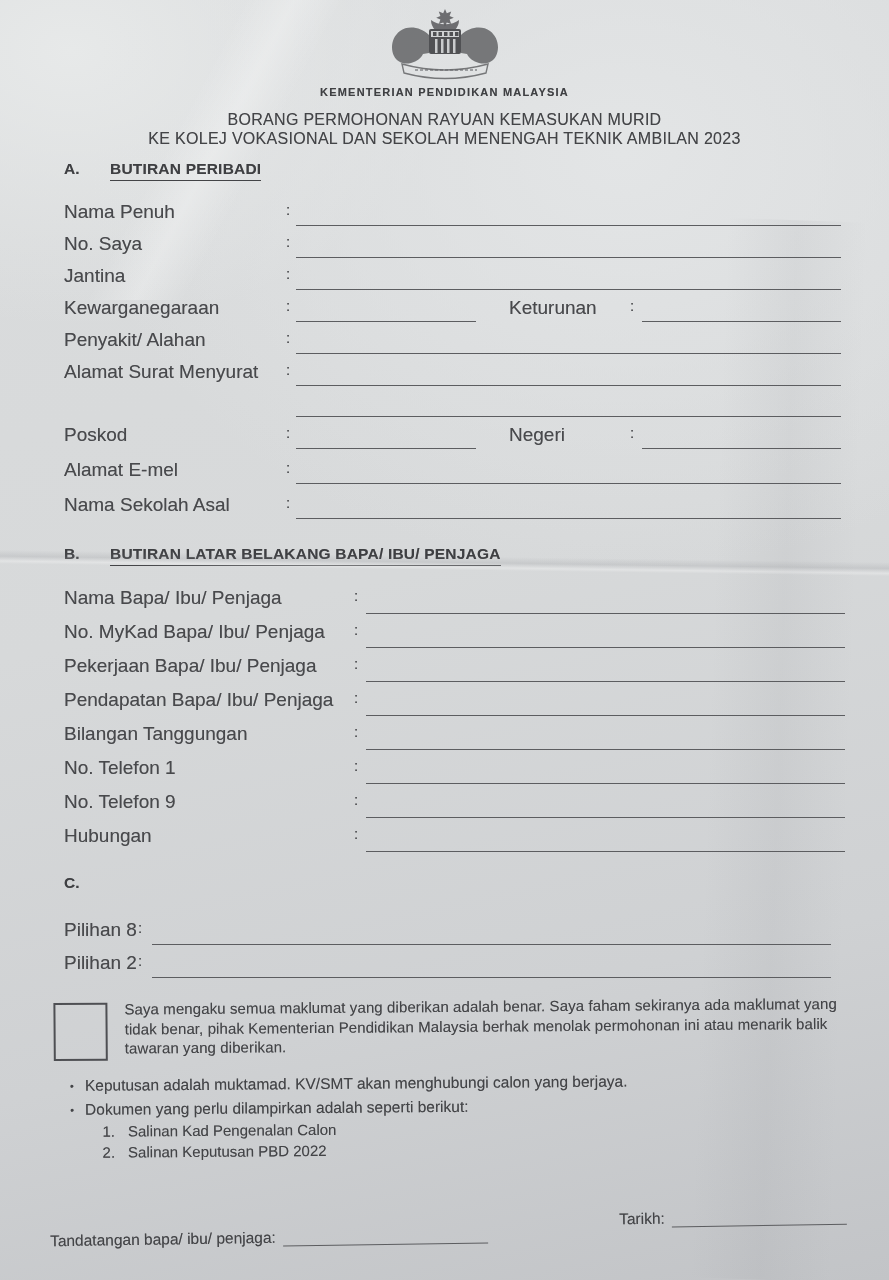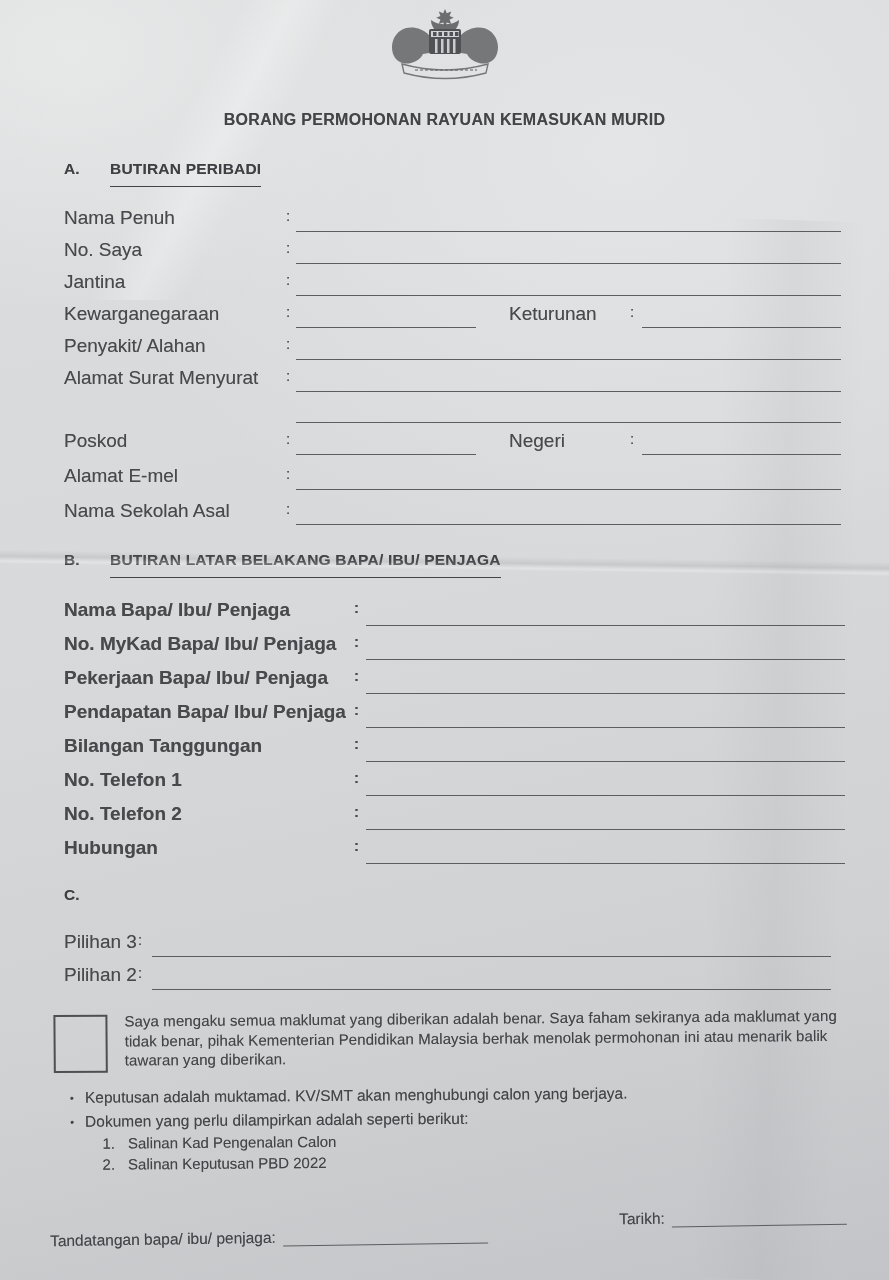--- a/index.html
+++ b/index.html
@@ -18,34 +18,34 @@
     transform:rotate(0.8deg);}
   .crease2{position:absolute;top:-20px;left:60px;width:320px;height:320px;opacity:.5;
     background:linear-gradient(118deg, rgba(255,255,255,0) 40%, rgba(255,255,255,0.55) 50%, rgba(255,255,255,0) 60%);}
   .crease3{position:absolute;top:220px;bottom:0;right:40px;width:140px;
     background:linear-gradient(to right, rgba(255,255,255,0) 0%, rgba(140,142,147,0.10) 50%, rgba(255,255,255,0) 100%);
     transform:rotate(2deg);}
   .crest{position:absolute;top:8px;left:50%;transform:translateX(-50%);filter:blur(0.2px);opacity:.88;}
   .ministry{position:absolute;top:86px;left:0;width:100%;text-align:center;
     font-size:11px;font-weight:bold;letter-spacing:1.2px;color:#3f4043;}
   .title{position:absolute;top:110px;left:0;width:100%;text-align:center;
-    font-weight:bold;font-size:16px;line-height:19px;letter-spacing:.3px;color:#434447;}
+    font-weight:normal;font-size:16px;line-height:19px;letter-spacing:.3px;color:#434447;}
   .content{position:absolute;top:160px;left:64px;right:48px;}
   .sec-head{display:flex;font-weight:bold;font-size:15.5px;color:#3e3f42;}
   .sec-head .letter{width:46px;flex:none;}
-  .sec-head .htxt{border-bottom:1.6px solid #434447;padding-bottom:8px;letter-spacing:.2px;}
+  .sec-head .htxt{border-bottom:1.6px solid #434447;padding-bottom:2px;letter-spacing:.2px;}
   .rows{margin-top:15px;}
   .row{position:relative;height:32px;}
   .row .lbl{position:absolute;top:5px;left:0;font-size:19px;white-space:nowrap;}
   .row .cl{position:absolute;top:5px;font-size:15px;}
   .row .wline{position:absolute;bottom:2px;border-bottom:1.3px solid #5c5d60;height:0;}
   .sec-a .cl{left:222px;}
   .sec-a .wline{left:232px;right:0;}
   .sec-b{margin-top:16px;}
-  .sec-b .row{height:34px;font-weight:bold;}
+  .sec-b .row{height:34px;}
   .sec-b .cl{left:290px;}
   .sec-b .wline{left:302px;right:-4px;}
   .sec-c{margin-top:22px;}
   .sec-c .row{height:33px;}
   .sec-c .cl{left:74px;}
   .sec-c .wline{left:88px;right:10px;}
   .gap-b{margin-top:24px;}
   .gap-c{margin-top:20px;}
   .lower{transform:rotate(-0.45deg);transform-origin:0 50%;}
   .decl{display:flex;gap:17px;margin-top:20px;margin-left:-10px;}
@@ -86,22 +86,24 @@
       <rect x="56" y="31" width="2.5" height="14" fill="#c7c9cb"></rect>
       <rect x="62" y="31" width="2.5" height="14" fill="#c7c9cb"></rect>
       <rect x="68" y="31" width="2.5" height="14" fill="#c7c9cb"></rect>
     </g>
     <path d="M44 27 C36 19 23 17 15 23 C7 29 5 40 9 48 C12 54 19 57 26 55 C32 53.5 36 50 38 46 L44 45 Z" fill="#4a4b4e" opacity=".8"></path>
     <path d="M76 27 C84 19 97 17 105 23 C113 29 115 40 111 48 C108 54 101 57 94 55 C88 53.5 84 50 82 46 L76 45 Z" fill="#4a4b4e" opacity=".8"></path>
     <path d="M17 56 Q60 68 103 56 L101 65 Q60 76 19 65 Z" fill="none" stroke="#4a4b4e" stroke-width="1.4" opacity=".8"></path>
     <line x1="30" y1="62" x2="92" y2="62" stroke="#55565a" stroke-width="2" stroke-dasharray="3 2" opacity=".55"></line>
   </svg>
 
+  <div class="ministry">KEMENTERIAN PENDIDIKAN MALAYSIA</div>
   <div class="title">
     <div>BORANG PERMOHONAN RAYUAN KEMASUKAN MURID</div>
+    <div>KE KOLEJ VOKASIONAL DAN SEKOLAH MENENGAH TEKNIK AMBILAN 2023</div>
   </div>
 
   <div class="content">
 
     <div class="sec-head">
       <span class="letter">A.</span>
       <span class="htxt">BUTIRAN PERIBADI</span>
     </div>
     <div class="rows sec-a">
       <div class="row">
@@ -189,37 +191,37 @@
         <span class="lbl">Bilangan Tanggungan</span>
         <span class="cl">:</span>
         <span class="wline"></span>
       </div>
       <div class="row">
         <span class="lbl">No. Telefon 1</span>
         <span class="cl">:</span>
         <span class="wline"></span>
       </div>
       <div class="row">
-        <span class="lbl">No. Telefon 2</span>
+        <span class="lbl">No. Telefon 9</span>
         <span class="cl">:</span>
         <span class="wline"></span>
       </div>
       <div class="row">
         <span class="lbl">Hubungan</span>
         <span class="cl">:</span>
         <span class="wline"></span>
       </div>
     </div>
 
     <div class="sec-head gap-c">
       <span class="letter">C.</span>
     </div>
     <div class="rows sec-c">
       <div class="row">
-        <span class="lbl">Pilihan 3</span>
+        <span class="lbl">Pilihan 8</span>
         <span class="cl">:</span>
         <span class="wline"></span>
       </div>
       <div class="row">
         <span class="lbl">Pilihan 2</span>
         <span class="cl">:</span>
         <span class="wline"></span>
       </div>
     </div>
 

